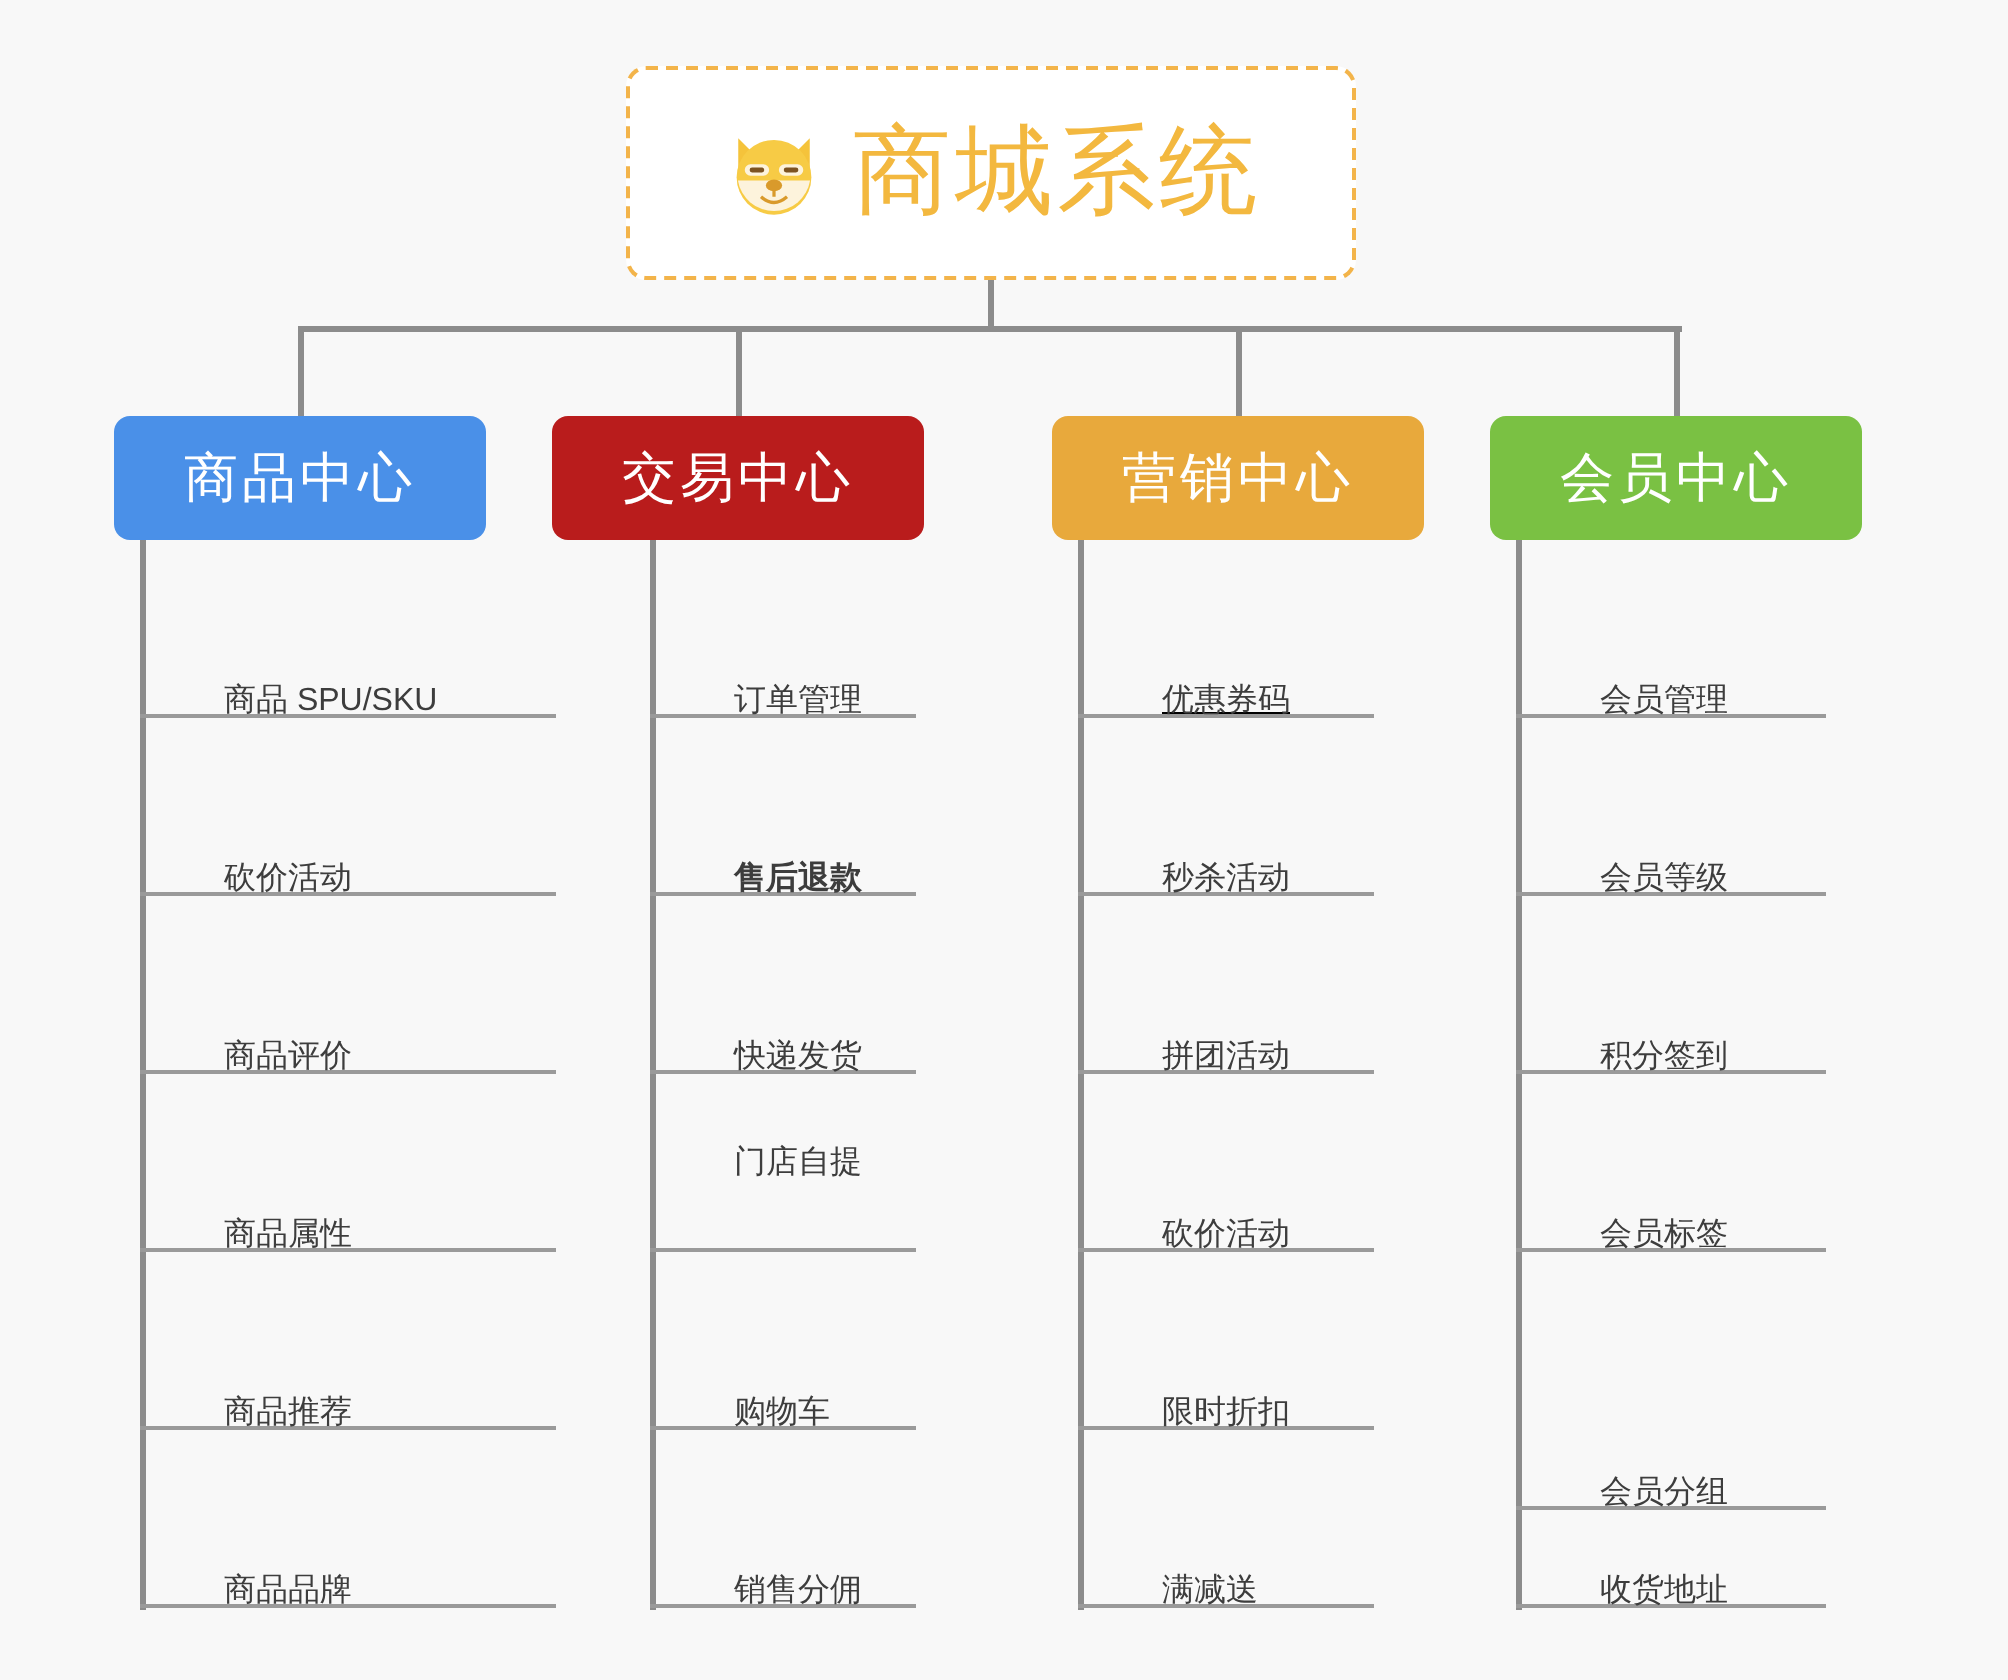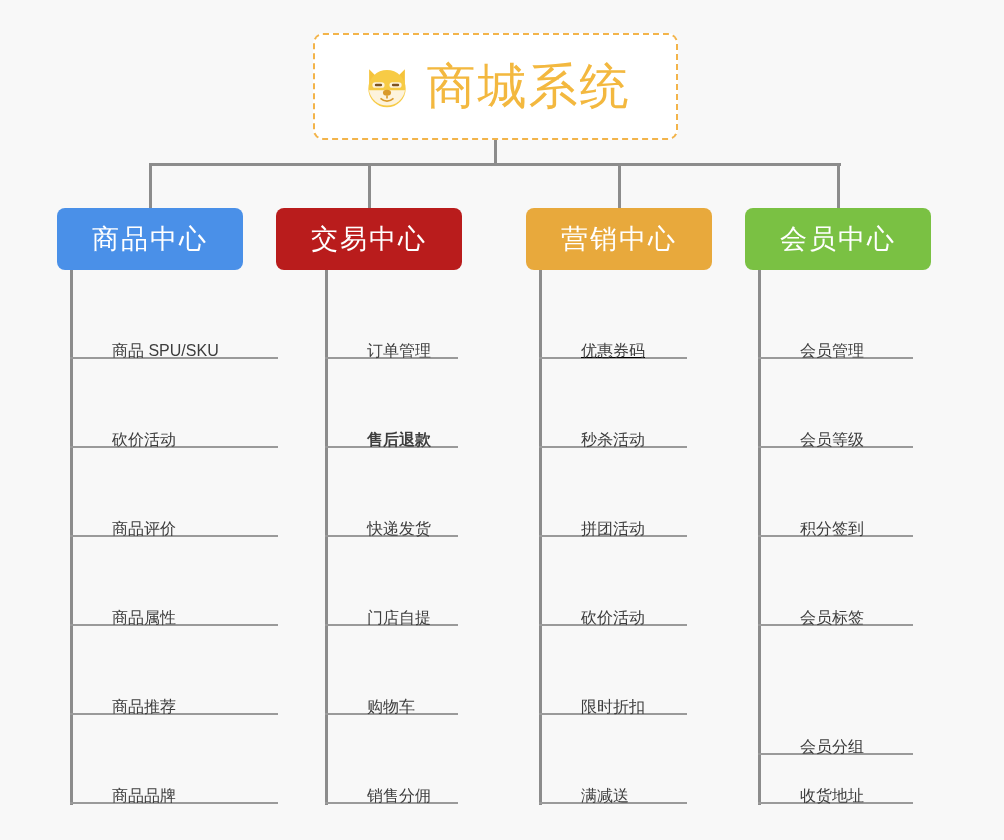--- a/index.html
+++ b/index.html
@@ -176,21 +176,21 @@
         <span class="leaf-label">订单管理</span>
       </div>
       <div class="leaf-item" style="left: 325px; top: 359px; width: 133px; font-weight: bold;">
         <div class="leaf-underline" style="width: 133px;"></div>
         <span class="leaf-label">售后退款</span>
       </div>
       <div class="leaf-item" style="left: 325px; top: 448px; width: 133px;">
         <div class="leaf-underline" style="width: 133px;"></div>
         <span class="leaf-label">快递发货</span>
       </div>
-      <div class="leaf-item" style="left: 325px; top: 537px; width: 133px;">
+      <div class="leaf-item" style="left: 325px; top: 537px; width: 133px; align-items: center;">
         <div class="leaf-underline" style="width: 133px;"></div>
         <span class="leaf-label">门店自提</span>
       </div>
       <div class="leaf-item" style="left: 325px; top: 626px; width: 133px;">
         <div class="leaf-underline" style="width: 133px;"></div>
         <span class="leaf-label">购物车</span>
       </div>
       <div class="leaf-item" style="left: 325px; top: 715px; width: 133px;">
         <div class="leaf-underline" style="width: 133px;"></div>
         <span class="leaf-label">销售分佣</span>

